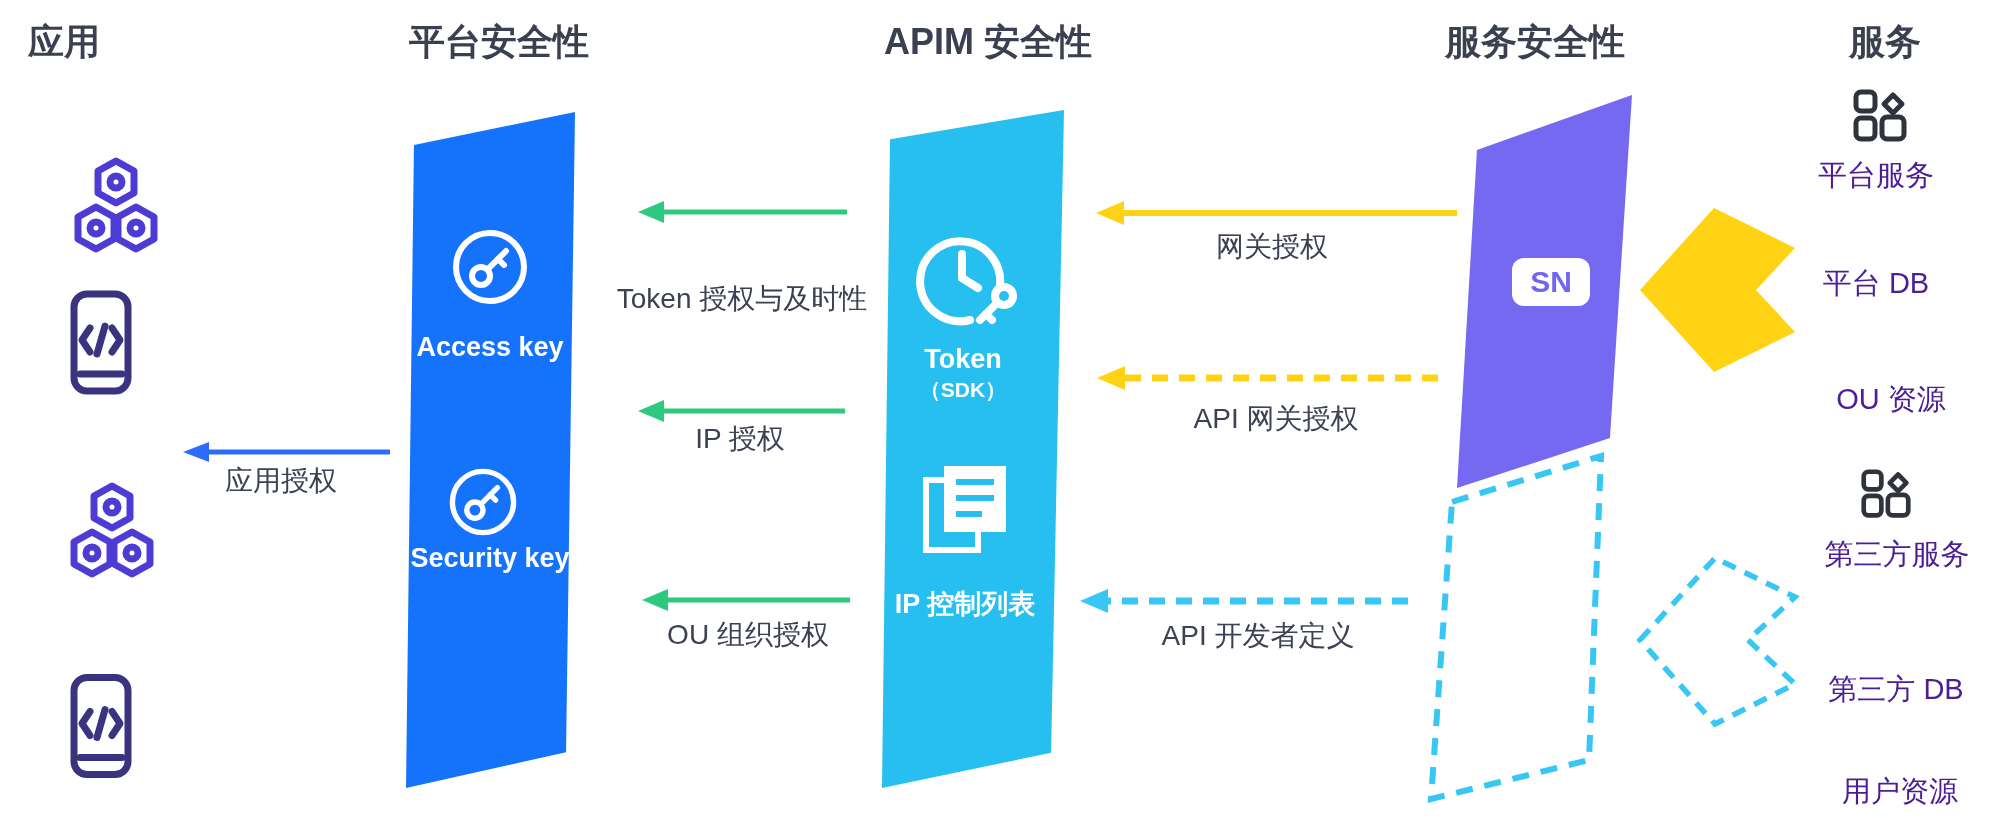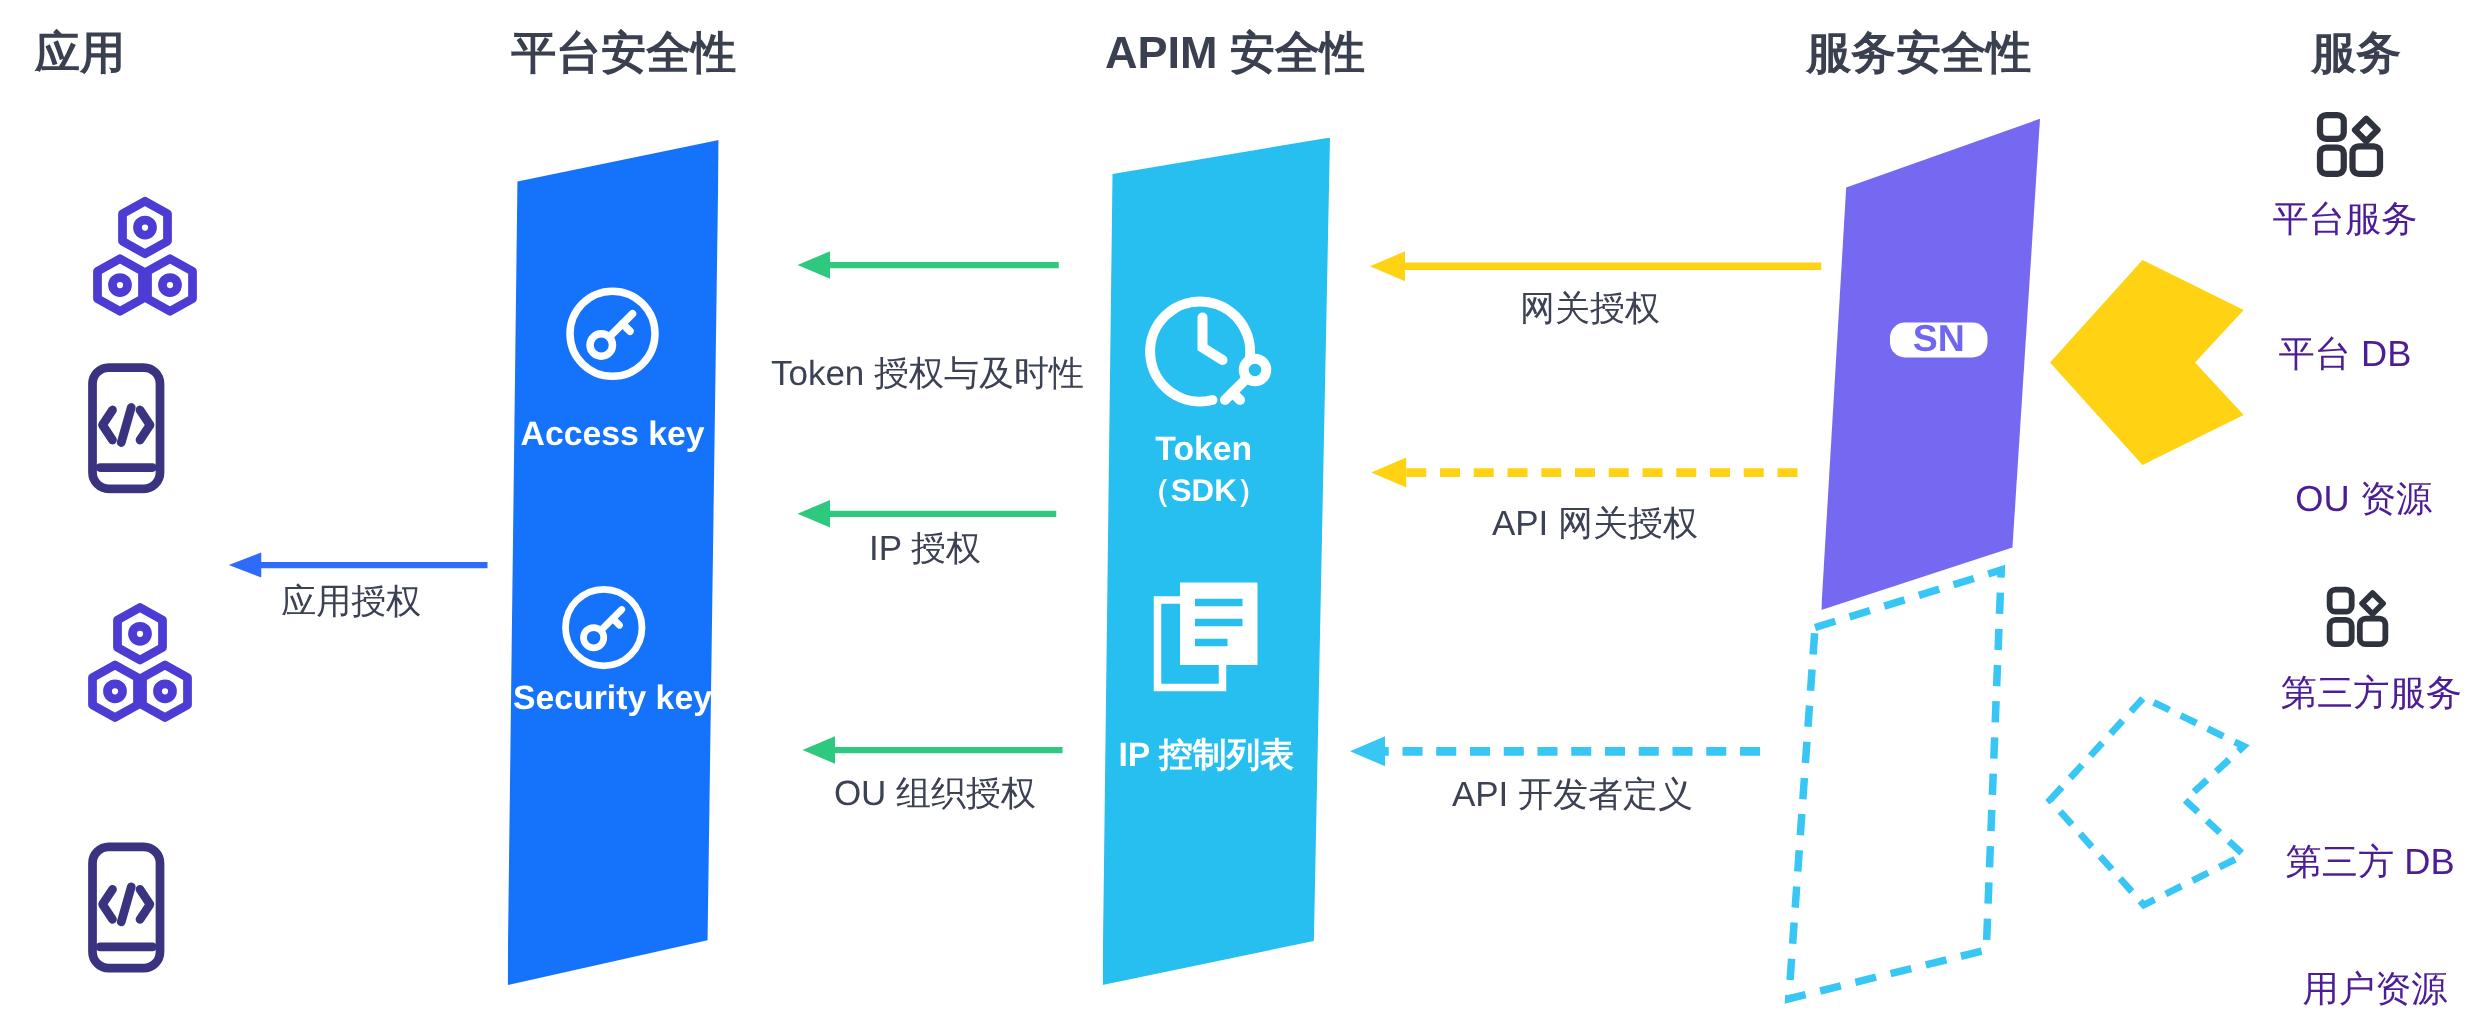--- a/index.html
+++ b/index.html
@@ -5,21 +5,21 @@
   html,body{margin:0;padding:0;background:#fff;}
   .canvas{position:relative;width:1989px;height:818px;background:#fff;overflow:hidden;
           font-family:"Liberation Sans","DejaVu Sans",sans-serif;}
   .hdr{position:absolute;font-size:36px;font-weight:bold;color:#3A404F;white-space:nowrap;}
   .hdr.center{transform:translateX(-50%);}
   .shape{position:absolute;}
   .alabel{position:absolute;transform:translateX(-50%);font-size:28px;color:#3C4254;white-space:nowrap;}
   .wlabel{position:absolute;transform:translateX(-50%);color:#fff;font-weight:bold;white-space:nowrap;}
   .svgicon{position:absolute;}
   .overlay{position:absolute;left:0;top:0;}
-  .snbadge{position:absolute;left:1512px;top:258px;width:78px;height:28px;background:#fff;
+  .snbadge{position:absolute;left:1512px;top:258px;width:78px;height:48px;background:#fff;
            border-radius:12px;display:flex;align-items:center;justify-content:center;
            font-size:30px;font-weight:bold;color:#7166F0;}
   .svc{position:absolute;transform:translateX(-50%);font-size:29px;color:#4c1d95;white-space:nowrap;}
 </style>
 </head>
 <body>
 
 <div class="canvas">
 
   <div class="hdr" style="left:28px;top:18px;">应用</div>
@@ -143,21 +143,21 @@
     <g fill="none" stroke="#fff" stroke-width="8" stroke-linecap="round">
       <path d="M88 68 A40 40 0 1 0 60 94"></path>
       <polyline points="52,28 52,52 68,62"></polyline>
       <line x1="92" y1="72" x2="70" y2="94"></line>
       <line x1="76" y1="88" x2="82" y2="94"></line>
     </g>
     <circle cx="94" cy="70" r="13" fill="#fff"></circle>
     <circle cx="94" cy="70" r="5" fill="#27BFF0"></circle>
   </svg>
   <div class="wlabel" style="left:963px;top:344px;font-size:27px;">Token</div>
-  <div class="wlabel" style="left:963px;top:376px;font-size:25px;">（SDK）</div>
+  <div class="wlabel" style="left:963px;top:376px;font-size:21px;">（SDK）</div>
   <svg class="svgicon" style="left:922px;top:462px;" width="88" height="92" viewBox="0 0 88 92">
     <rect x="4" y="18" width="52" height="70" fill="none" stroke="#fff" stroke-width="6"></rect>
     <rect x="22" y="4" width="62" height="66" fill="#fff"></rect>
     <line x1="34" y1="20" x2="72" y2="20" stroke="#27BFF0" stroke-width="6"></line>
     <line x1="34" y1="36" x2="72" y2="36" stroke="#27BFF0" stroke-width="6"></line>
     <line x1="34" y1="52" x2="60" y2="52" stroke="#27BFF0" stroke-width="6"></line>
   </svg>
   <div class="wlabel" style="left:965px;top:586px;font-size:27px;font-weight:bold;">IP 控制列表</div>
 
   <div class="snbadge">

